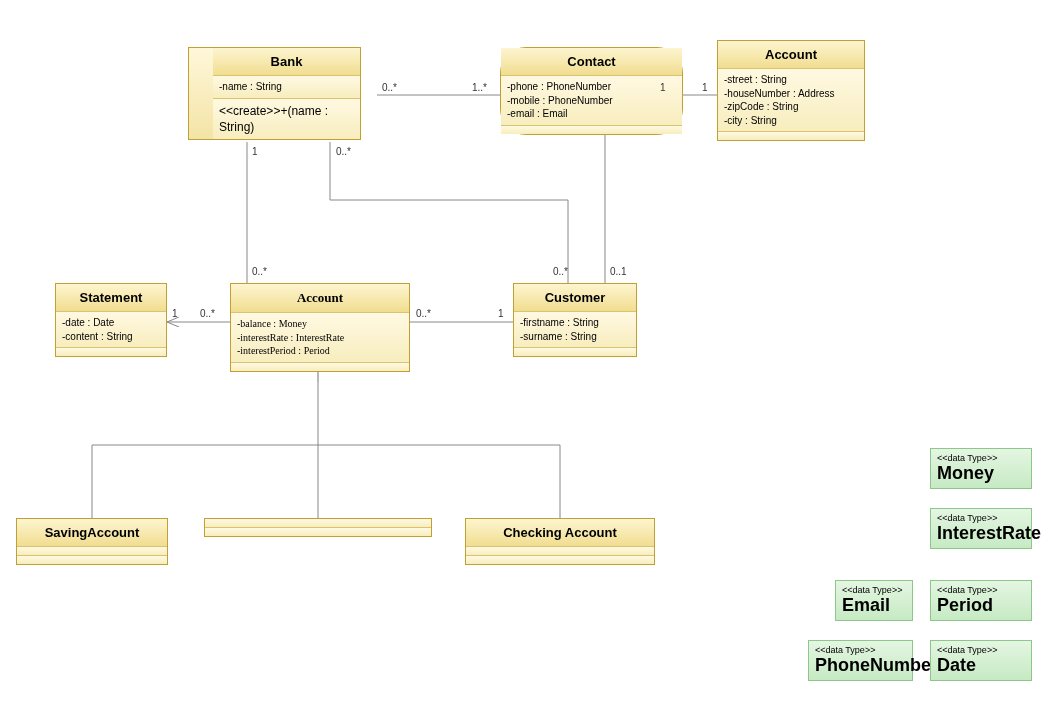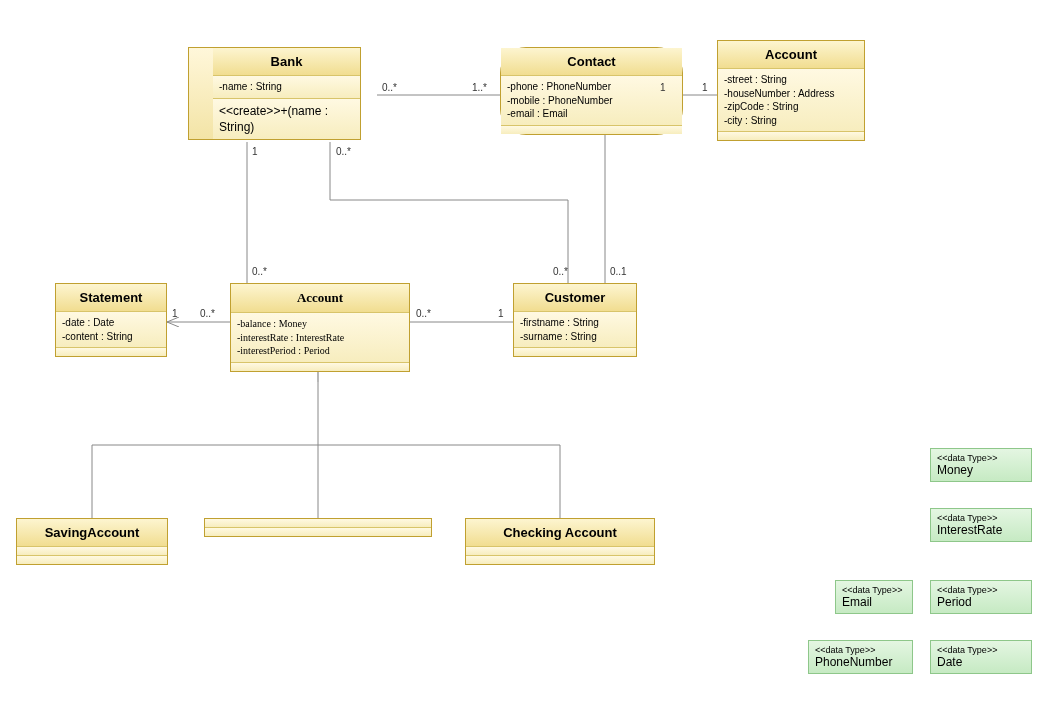--- a/index.html
+++ b/index.html
@@ -40,21 +40,21 @@
 
   .datatype {
     position: absolute;
     background: linear-gradient(#e4f6e2, #c6eac3);
     border: 1px solid #8ec78a;
     text-align: left;
     padding: 4px 6px;
     font-size: 10px;
   }
   .datatype .stereo { font-size: 9px; }
-  .datatype .dtname { font-weight: normal; font-size: 12px; }
+  .datatype .dtname { font-weight: bold; font-size: 18px; }
 
   .mult {
     position: absolute;
     font-size: 10px;
     color: #333;
     background: transparent;
   }
 </style>
 </head>
 <body>

